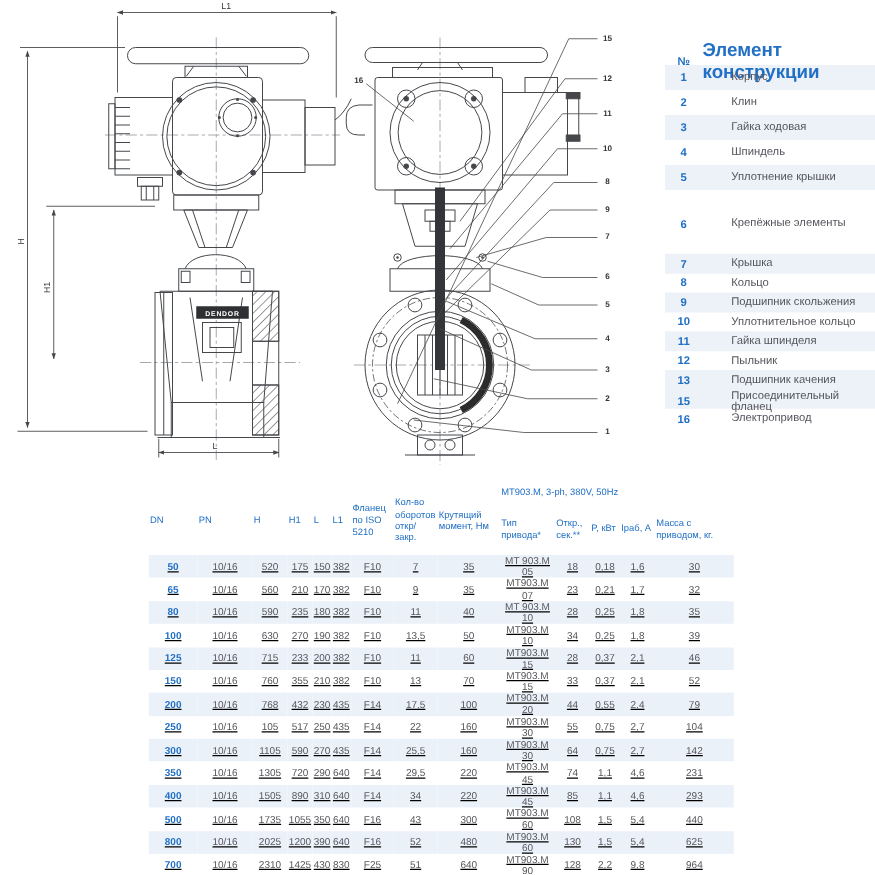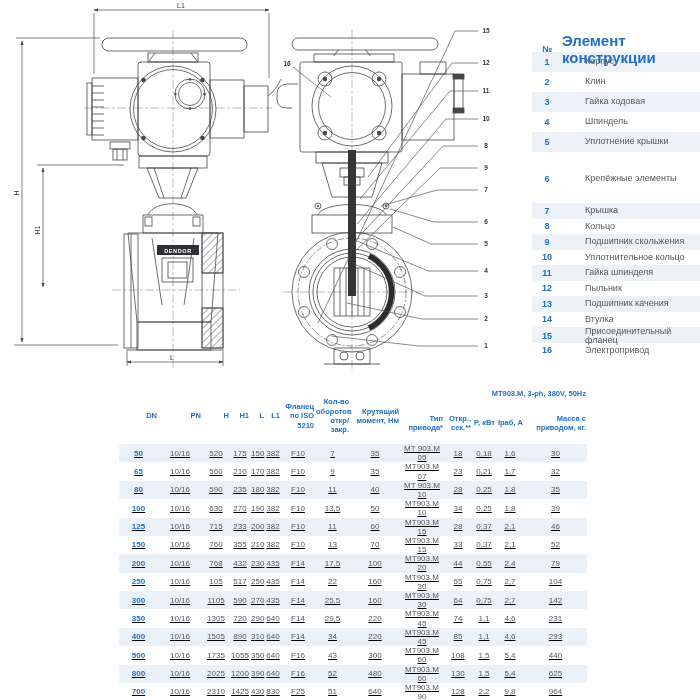--- a/index.html
+++ b/index.html
@@ -17,21 +17,21 @@
   .legend-row.lg{height:20px;}
   .legend-row.sm{height:15.5px;}
   .legend-row.gap1{margin-top:17px;}
   .legend-row.gap2{margin-top:14px;}
   .legend-row.shaded{background:#edf1f8;}
   .legend-row .num{color:#2170c4;font-weight:bold;font-size:9px;text-align:center;}
   .legend-row .lbl{color:#55565c;font-size:9px;padding-left:23px;line-height:1.05;}
   
   .spec{position:absolute;left:119px;top:388px;width:468px;}
   table.spec-t{border-collapse:collapse;table-layout:fixed;width:468px;}
-  table.spec-t th{color:#2170c4;font-weight:bold;font-size:7.5px;text-align:right;
+  table.spec-t th{color:#2170c4;font-weight:normal;font-size:7.5px;text-align:left;
                   vertical-align:middle;padding:0 1px;line-height:1.25;}
   table.spec-t th.group{height:13px;vertical-align:top;padding-top:1px;}
   table.spec-t tr.hrow2 th{height:42px;}
   table.spec-t td{color:#56575c;font-size:8px;text-align:center;vertical-align:middle;
                   padding:0 1px;line-height:1.15;}
   table.spec-t tbody tr{height:16px;text-decoration:underline;}
   table.spec-t tbody tr.shaded td{background:#ebf1f9;}
   table.spec-t td.dn{color:#2170c4;font-weight:bold;}
 </style>
 </head>
@@ -317,24 +317,20 @@
           <span class="num">11</span>
           <span class="lbl">Гайка шпинделя</span>
         </div>
         <div class="legend-row sm">
           <span class="num">12</span>
           <span class="lbl">Пыльник</span>
         </div>
         <div class="legend-row sm shaded">
           <span class="num">13</span>
           <span class="lbl">Подшипник качения</span>
-        </div>
-        <div class="legend-row sm">
-          <span class="num">14</span>
-          <span class="lbl">Втулка</span>
         </div>
         <div class="legend-row sm shaded">
           <span class="num">15</span>
           <span class="lbl">Присоединительный фланец</span>
         </div>
         <div class="legend-row sm">
           <span class="num">16</span>
           <span class="lbl">Электропривод</span>
         </div>
       </div>

